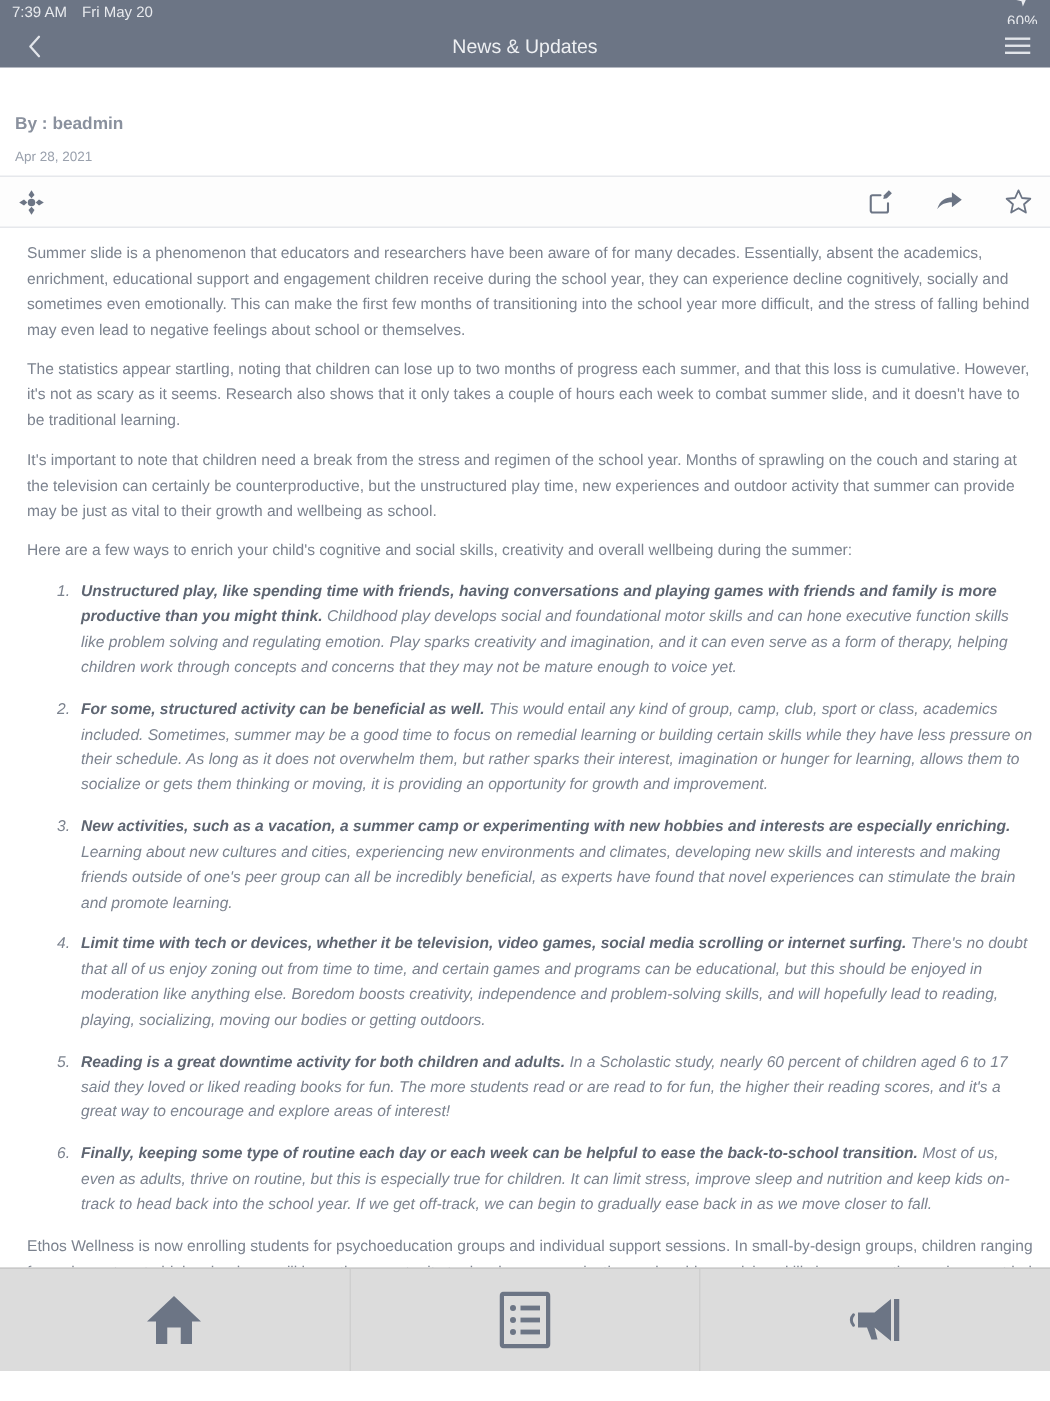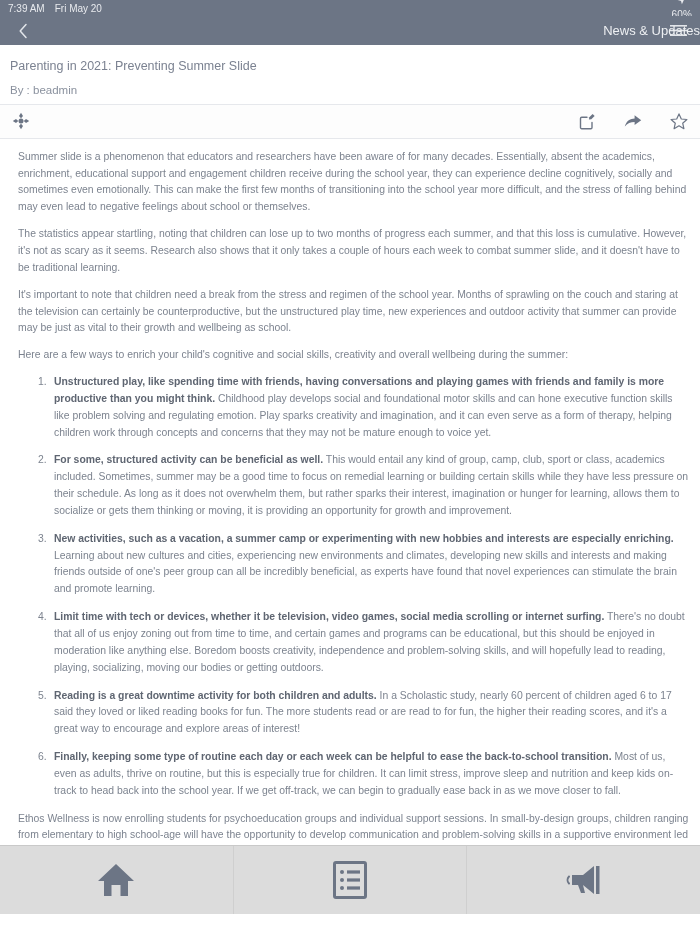--- a/index.html
+++ b/index.html
@@ -24,48 +24,48 @@
   .ic { display:inline-flex; align-items:center; justify-content:center; }
 
   
   .navbar {
     height:29px; background:#6c7585;
     display:flex; align-items:center; position:relative;
     flex:0 0 auto; padding:0 10px;
   }
   .nav-back { width:26px; height:26px; display:flex; align-items:center; justify-content:center; }
   .nav-title {
-    position:absolute; left:0; right:0; text-align:right;
+    position:absolute; left:0; right:0; text-align:center;
     font-size:13px; color:#eef0f3; pointer-events:none;
   }
   .nav-menu { margin-left:auto; width:24px; height:24px; display:flex; align-items:center; justify-content:center; }
 
   
   .art-head { padding:12px 10px 8px 10px; background:#fff; flex:0 0 auto; }
   .art-title { font-size:12.5px; color:#7b8291; line-height:1.5; }
-  .art-by { font-size:11.5px; color:#8a919e; margin-top:8px; }
+  .art-by { font-size:11.5px; color:#8a919e; margin-top:20px;font-weight:bold; }
   .art-date { font-size:9px; color:#9aa1ad; margin-top:10px; }
 
   
   .toolbar {
     height:35px; border-top:1px solid #e6e8ec; border-bottom:1px solid #e6e8ec;
     display:flex; align-items:center; padding:0 10px; background:#fdfdfd;
     flex:0 0 auto;
   }
   .tb-left { display:flex; align-items:center; }
   .tb-right { margin-left:auto; display:flex; align-items:center; gap:24px; }
   .tb-btn { display:flex; align-items:center; justify-content:center; width:22px; height:22px; }
 
   
   .content { flex:1 1 auto; overflow:hidden; padding:10px 10px 0 18px; background:#fff; }
   .para {
     font-size:10.4px; line-height:1.62; color:#7c838f;
     margin-bottom:10px; text-align:left;
   }
-  ol.steps { margin:2px 0 8px 0; padding-left:0; list-style:none; counter-reset:st; }
+  ol.steps { margin:2px 0 8px 0; padding-left:0; list-style:none; counter-reset:st;font-style:italic; }
   ol.steps > li {
     counter-increment:st; position:relative;
     padding-left:36px; margin-bottom:11px;
     font-size:10.4px; line-height:1.62; color:#7c838f;
   }
   ol.steps > li::before {
     content:counter(st) ".";
     position:absolute; left:20px; top:0; color:#7c838f; font-size:10.4px;
   }
   .lead { font-weight:bold; color:#5f6672; }
@@ -130,22 +130,22 @@
         <svg width="17" height="13" viewBox="0 0 17 13">
           <rect x="0" y="1" width="17" height="1.6" fill="#e2e5ea"></rect>
           <rect x="0" y="5.7" width="17" height="1.6" fill="#e2e5ea"></rect>
           <rect x="0" y="10.4" width="17" height="1.6" fill="#e2e5ea"></rect>
         </svg>
       </span>
     </div>
   </div>
 
   <div class="art-head">
-    <div class="art-title">Parenting in 2021: Preventing Summer Slide</div>
     <div class="art-by">By : beadmin</div>
+    <div class="art-date">Apr 28, 2021</div>
   </div>
 
   <div class="toolbar">
     <div class="tb-left">
       <div class="tb-btn">
         <span>
           <svg width="18" height="18" viewBox="0 0 18 18">
             <circle cx="9" cy="9" r="2.5" fill="#6c7585"></circle>
             <path d="M9 0.8 L11 4 L9 6.2 L7 4 Z" fill="#6c7585"></path>
             <path d="M9 17.2 L11 14 L9 11.8 L7 14 Z" fill="#6c7585"></path>

